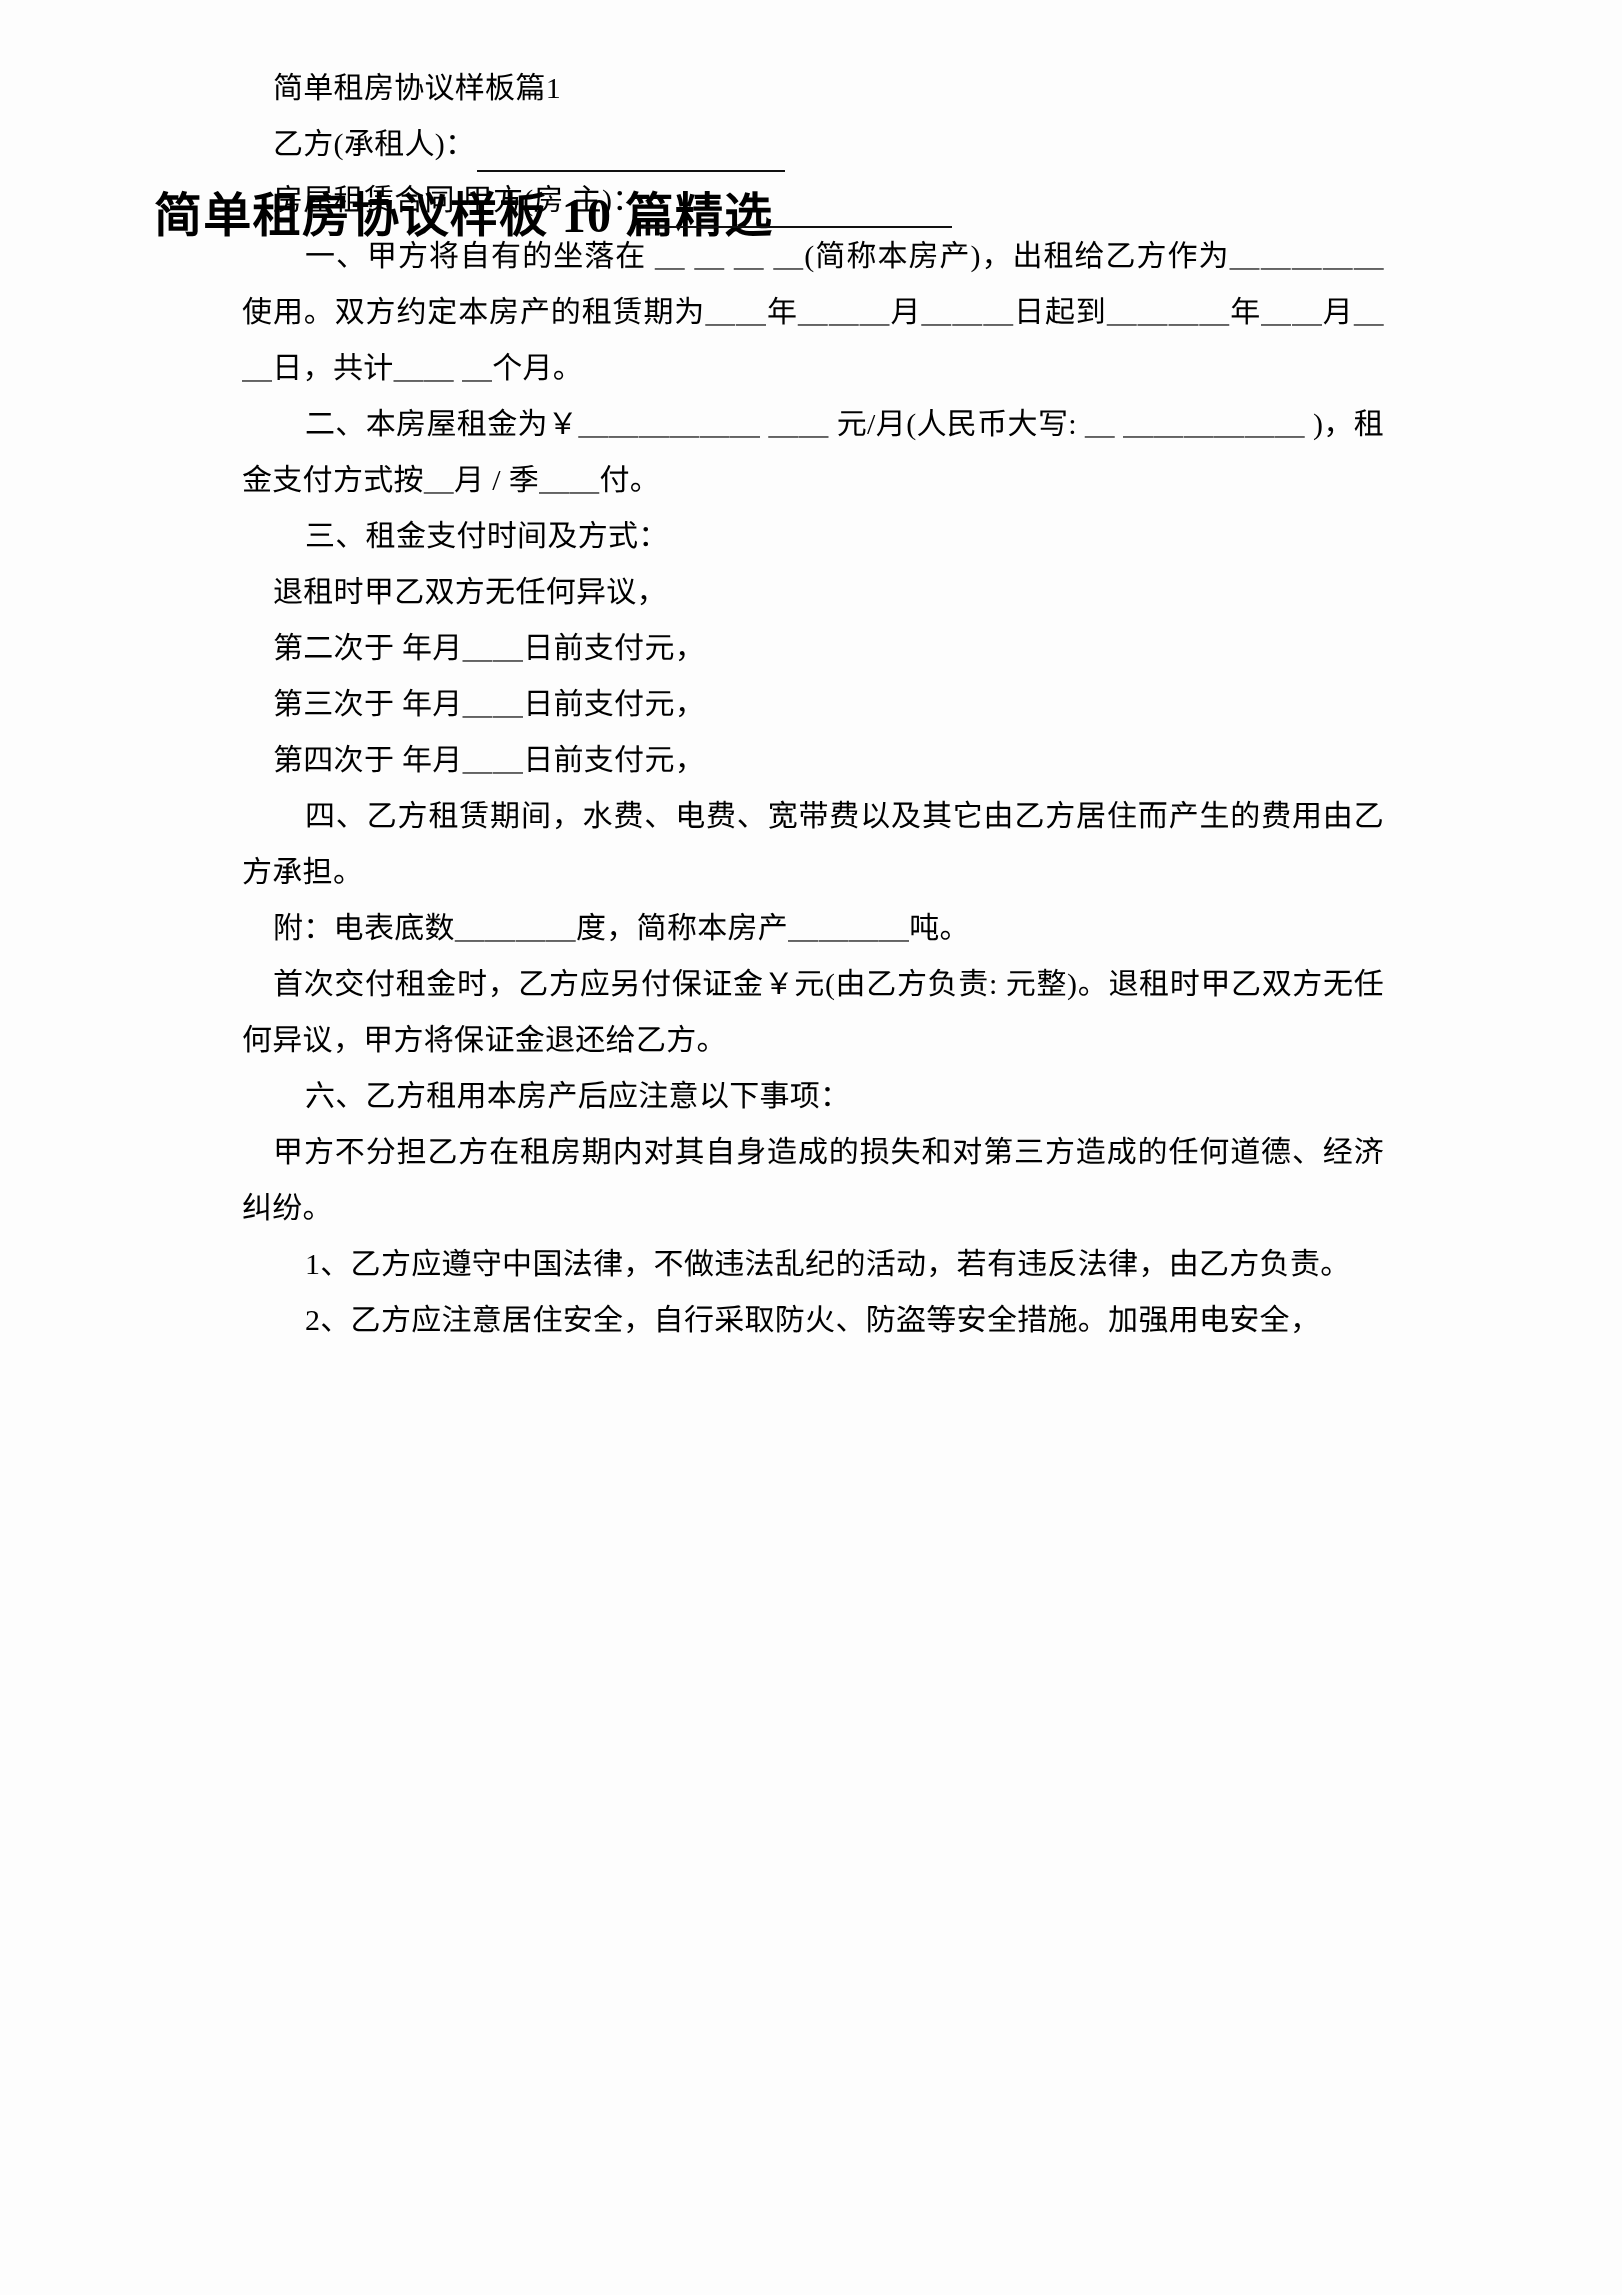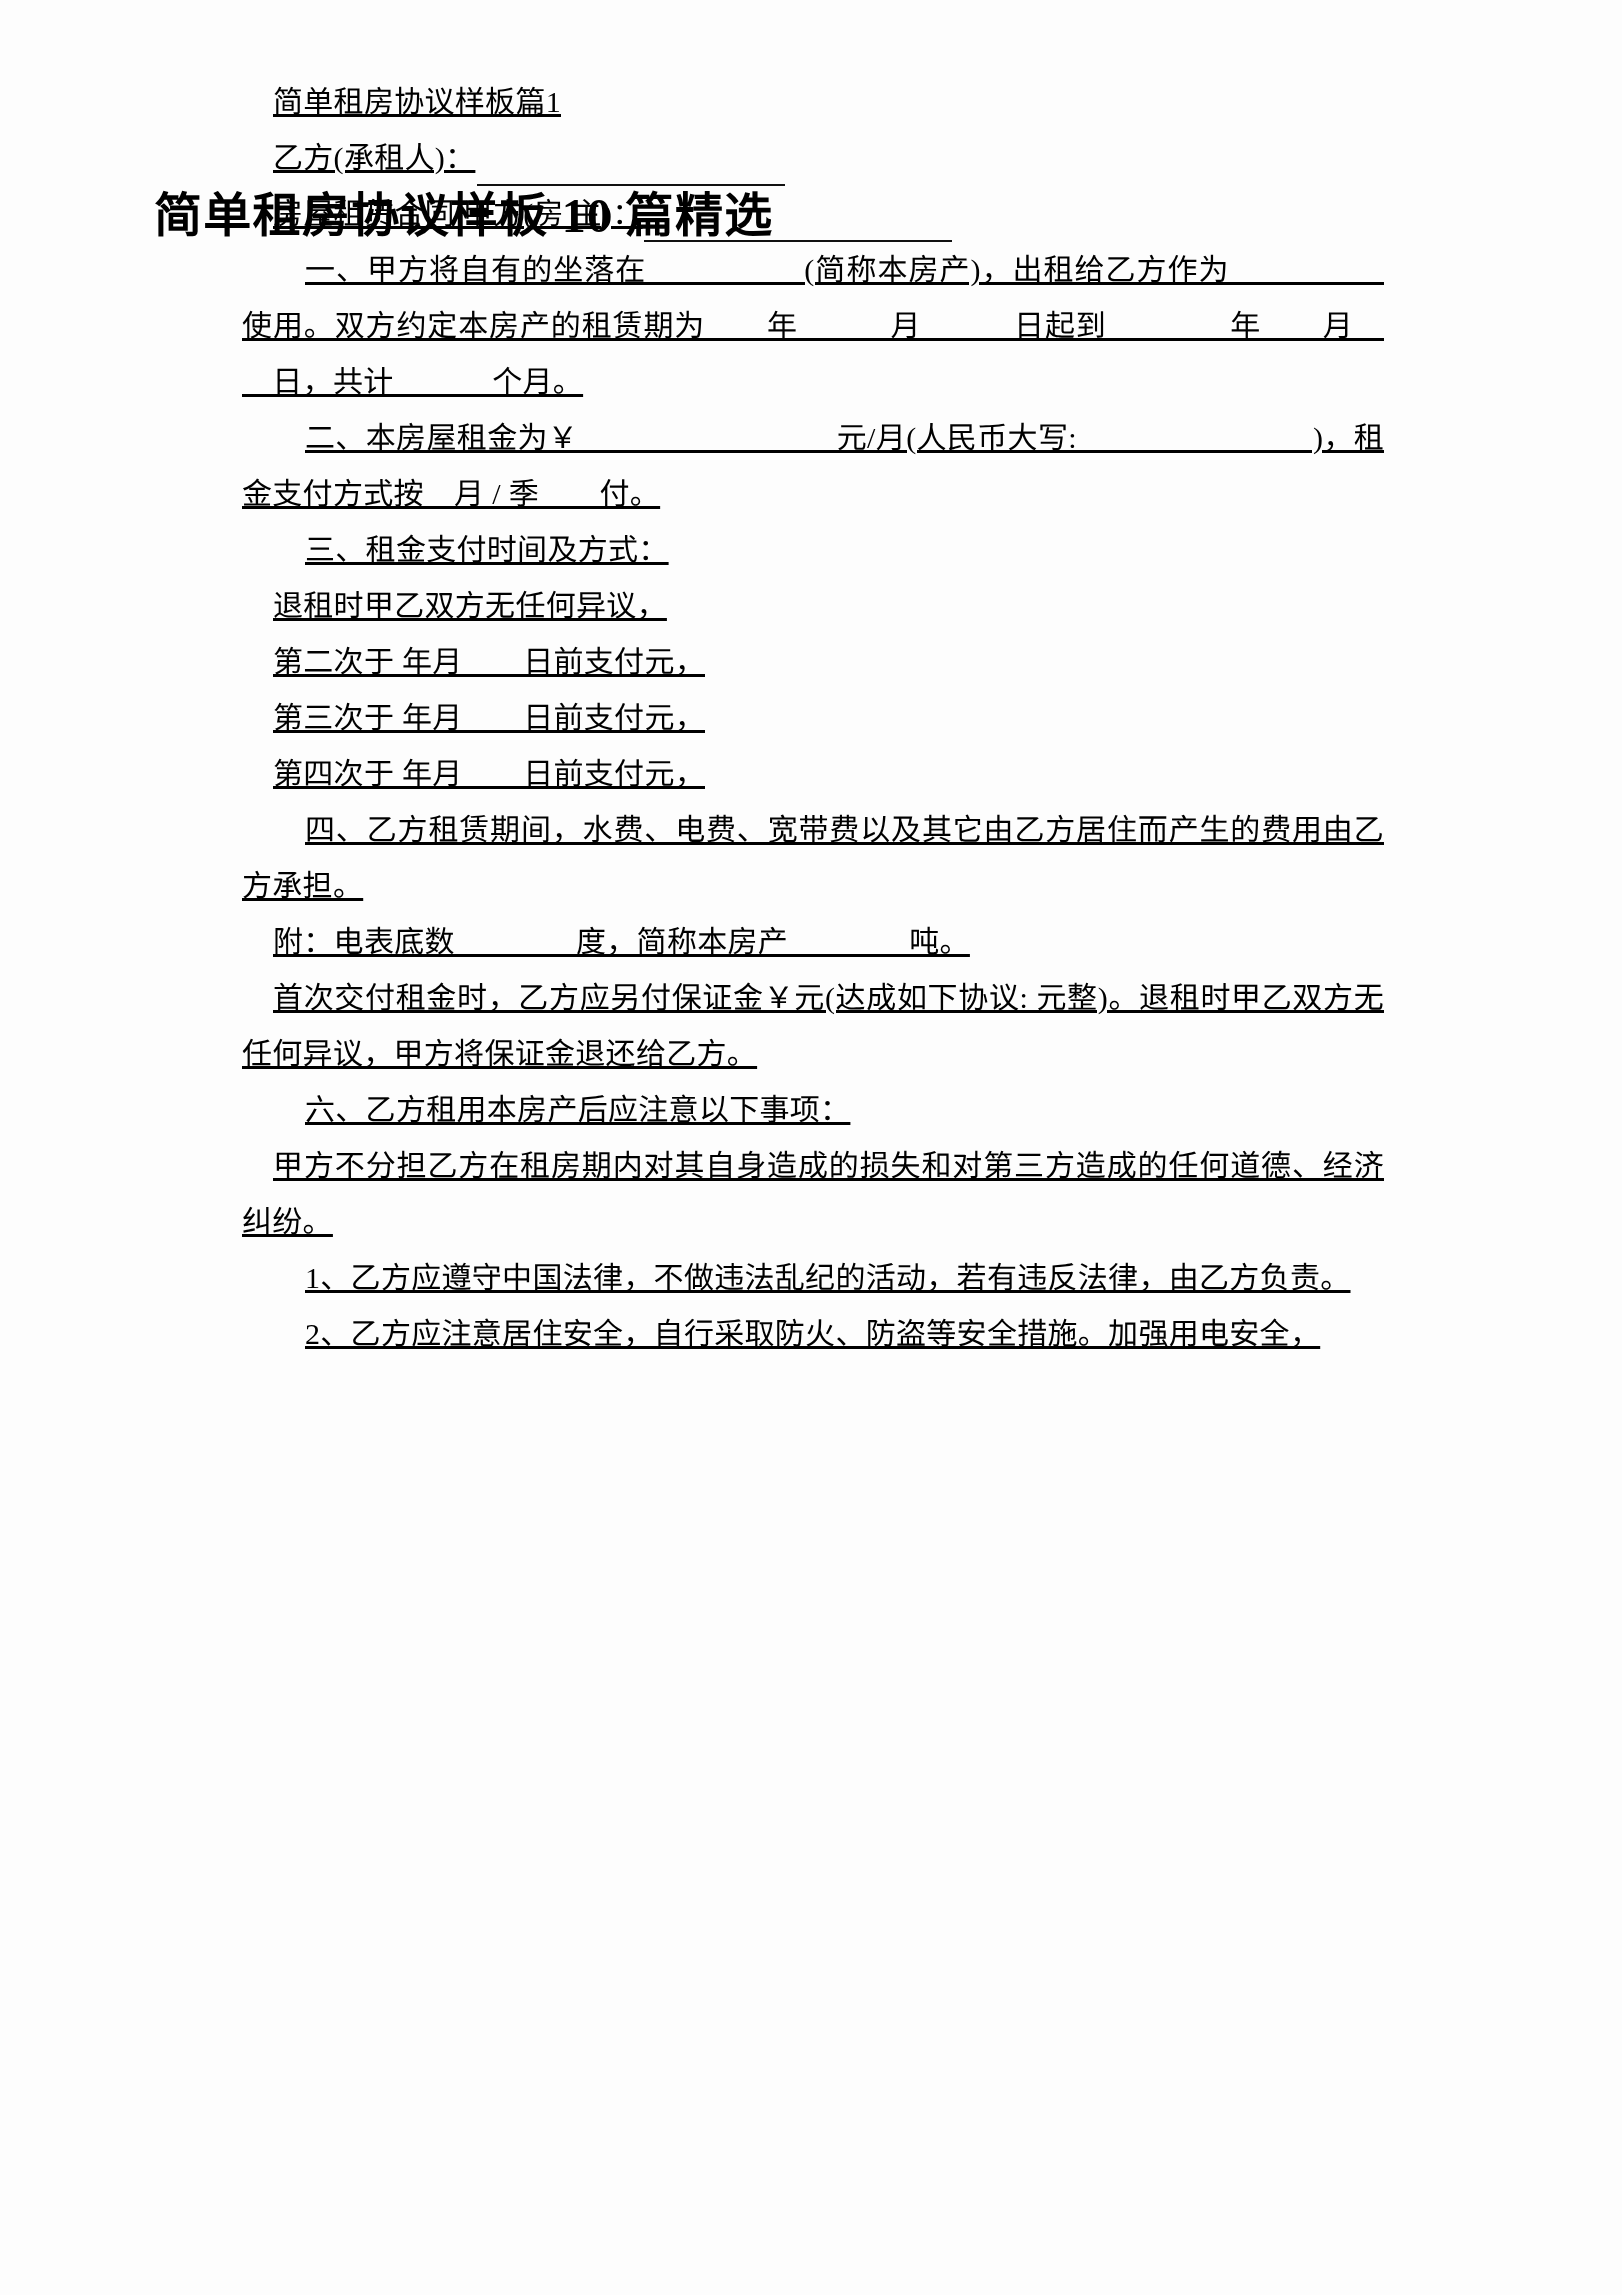--- a/index.html
+++ b/index.html
@@ -16,23 +16,22 @@
     position: relative;
     width: 1623px;
     height: 2295px;
     background: #fdfdfd;
     box-sizing: border-box;
     overflow: hidden;
   }
   .content {
     position: absolute;
     left: 242px;
-    top: 14px;
+    top: 0;
     width: 1142px;
-    text-decoration: underline;
   }
   .doc-title {
     font-size: 48px;
     font-weight: 700;
     line-height: 1.15;
     letter-spacing: 1.3px;
     text-align: left;
     margin: 0;
     padding-top: 188px;
     padding-left: 154px;
@@ -100,21 +99,21 @@
 
       <p class="para indent-half">第三次于 年月＿＿日前支付元，</p>
 
       <p class="para indent-half">第四次于 年月＿＿日前支付元，</p>
 
       <p class="para indent">四、乙方租赁期间，水费、电费、宽带费以及其它由乙方居住而产生的费用由乙方承担。</p>
 
       <p class="para indent-half">附：电表底数＿＿＿＿度，简称本房产＿＿＿＿吨。</p>
 
 
-      <p class="para indent-half">首次交付租金时，乙方应另付保证金￥元(达成如下协议: 元整)。退租时甲乙双方无任何异议，甲方将保证金退还给乙方。</p>
+      <p class="para indent-half">首次交付租金时，乙方应另付保证金￥元(由乙方负责: 元整)。退租时甲乙双方无任何异议，甲方将保证金退还给乙方。</p>
 
       <p class="para indent">六、乙方租用本房产后应注意以下事项：</p>
 
       <p class="para indent-half">甲方不分担乙方在租房期内对其自身造成的损失和对第三方造成的任何道德、经济纠纷。</p>
 
       <p class="para indent">1、乙方应遵守中国法律，不做违法乱纪的活动，若有违反法律，由乙方负责。</p>
 
       <p class="para indent">2、乙方应注意居住安全，自行采取防火、防盗等安全措施。加强用电安全，</p>
 
     </div>

